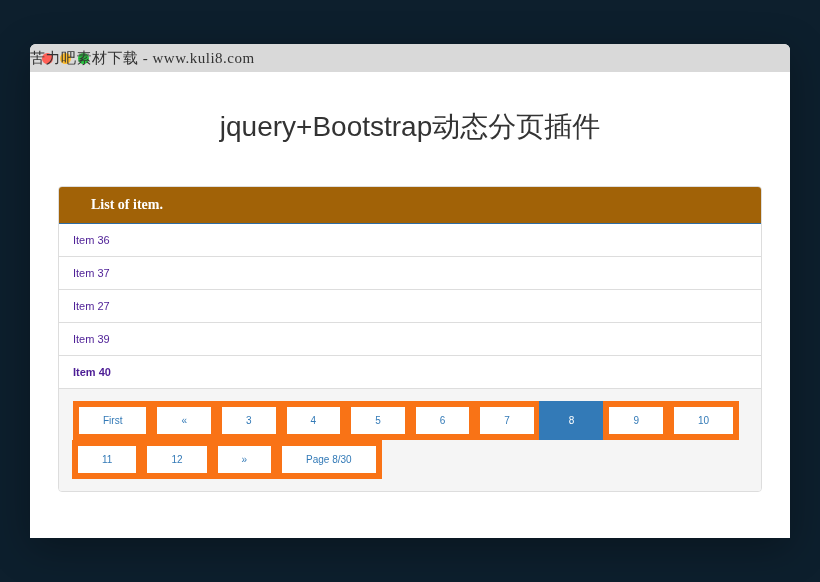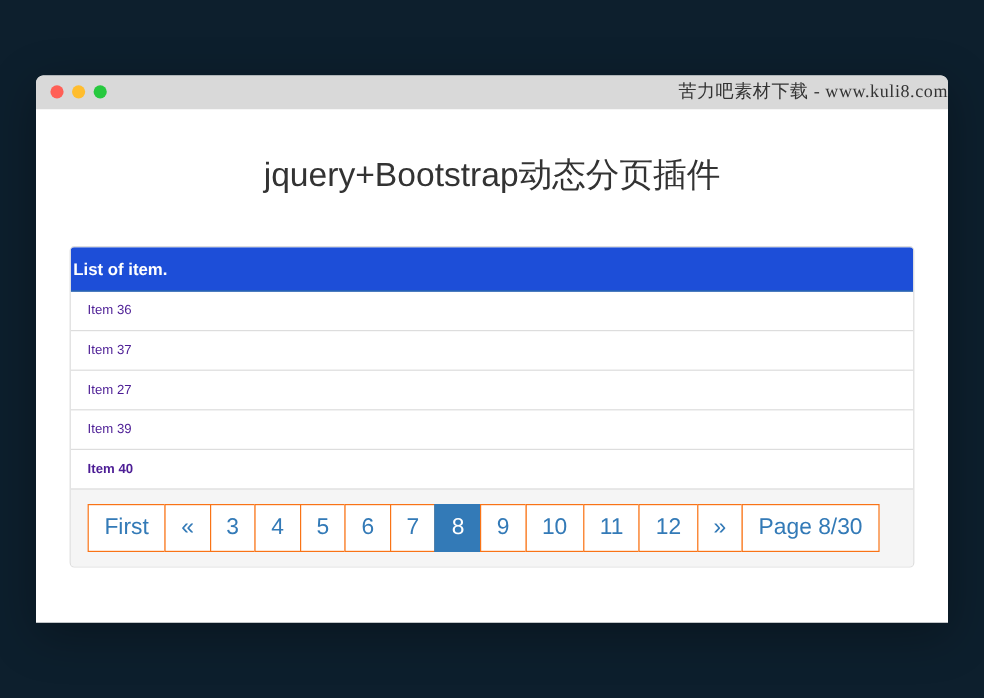--- a/index.html
+++ b/index.html
@@ -29,43 +29,44 @@
   position: relative;
 }
 .dots { display: flex; gap: 7px; }
 .dot { width: 11px; height: 11px; border-radius: 50%; }
 .dot.r { background: #ff5f56; }
 .dot.y { background: #ffbd2e; }
 .dot.g { background: #27c93f; }
 .title {
   position: absolute;
   left: 0; right: 0;
-  text-align: right;
+  text-align: left;
   font-size: 15px;
   color: #333;
   font-family: "SimSun","宋体",serif;
   letter-spacing: .5px;
   pointer-events: none;
 }
 .content { padding: 36px 28px 46px; }
 .heading {
   text-align: center;
   font-size: 28px;
   color: #333;
   font-weight: 400;
   margin-bottom: 40px;
 }
 .panel { border: 1px solid #ddd; border-radius: 4px; overflow: hidden; }
 .panel-heading {
-  background: #1d4ed8;
+  background: #a16207;
   color: #fff;
-  padding: 10px 2px;
+  padding: 10px 32px;
   font-weight: 700;
   font-size: 14px;
   border-bottom: 1px solid #2e6da4;
+  font-family: Liberation Serif, serif;
 }
 .list-group { list-style: none; }
 .list-group-item {
   padding: 10px 14px;
   border-bottom: 1px solid #ddd;
   font-size: 11px;
   color: #4c1d95;
 }
 .list-group-item:last-child { border-bottom: none; font-weight: bold; }
 .panel-footer {
@@ -74,27 +75,27 @@
   padding: 12px 14px;
 }
 .pagination {
   list-style: none;
   display: flex;
   flex-wrap: wrap;
 }
 .pagination li { }
 .pagination a {
   display: block;
-  padding: 7px 13px;
+  padding: 7px 24px;
   color: #337ab7;
   background: #fff;
-  border: 1px solid #f97316;
+  border: 6px solid #f97316;
   margin-left: -1px;
   text-decoration: none;
-  font-size: 19px;
+  font-size: 10px;
   line-height: 1.3;
 }
 .pagination li:first-child a { margin-left: 0; }
 .pagination li.active a {
   background: #337ab7;
   border-color: #337ab7;
   color: #fff;
 }
 </style>
 </head>

